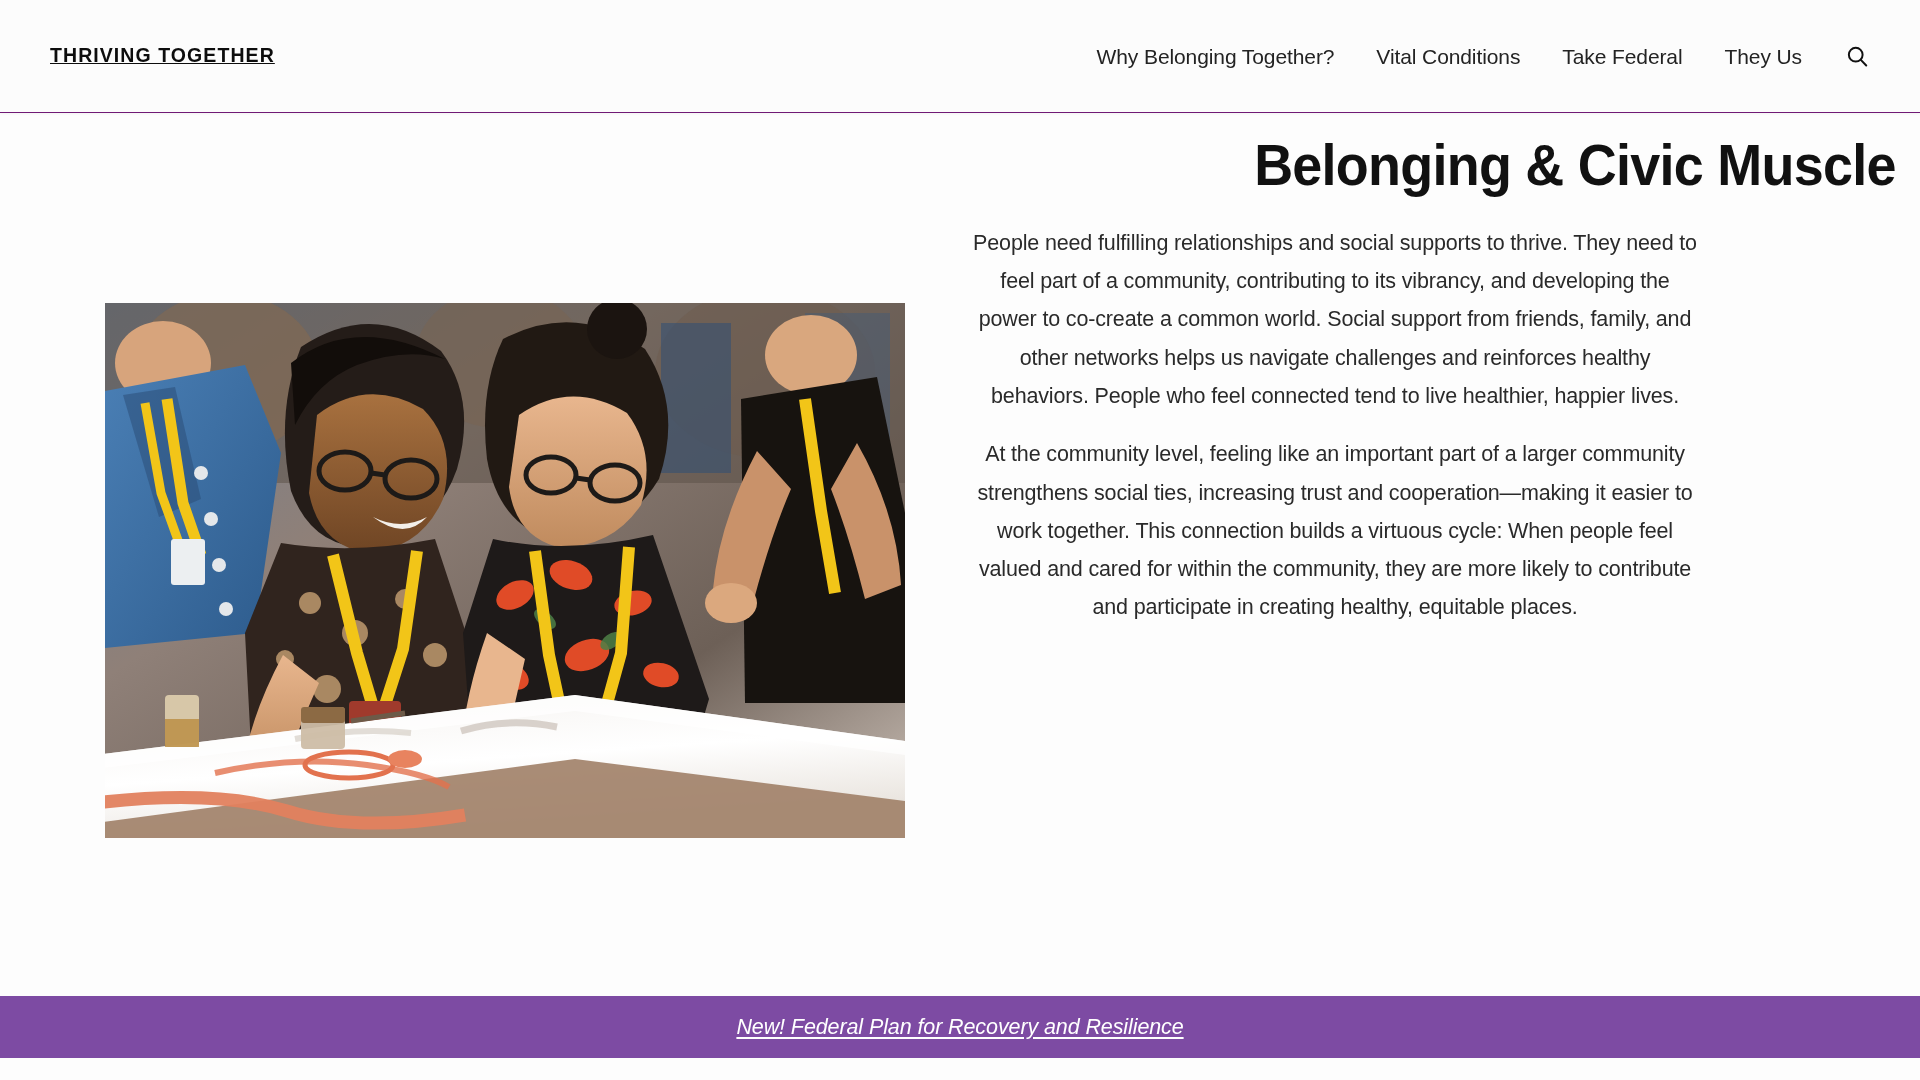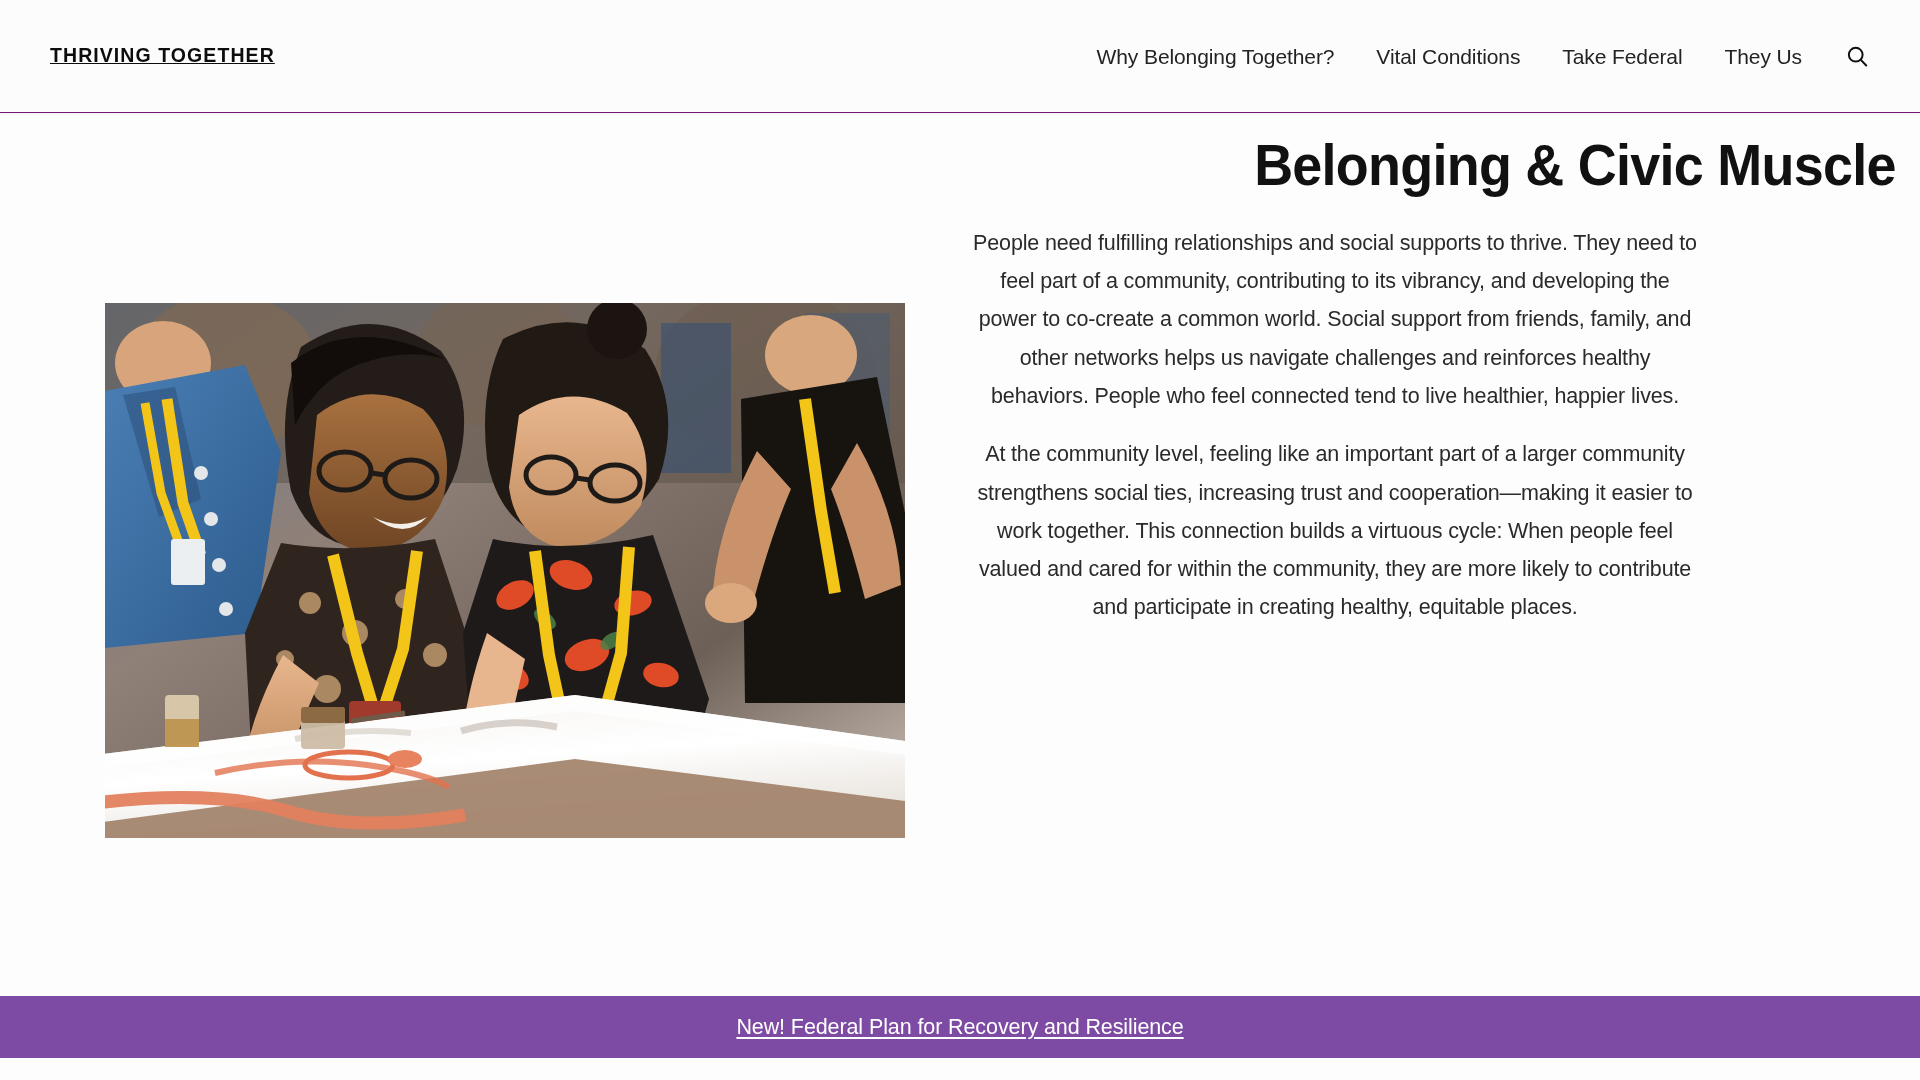--- a/index.html
+++ b/index.html
@@ -147,20 +147,21 @@
     justify-content:center;
   }
 
   .promo-link {
     color:#ffffff;
     font-size:21.5px;
     text-decoration:underline;
     text-underline-offset:3px;
     letter-spacing:-0.1px;
     font-family:"Liberation Sans", sans-serif;
+    font-style:italic;
   }
 </style>
 </head>
 <body>
 
 <header class="site-header">
 
   <a class="brand" href="#">THRIVING TOGETHER</a>
 
   <nav class="main-nav">

